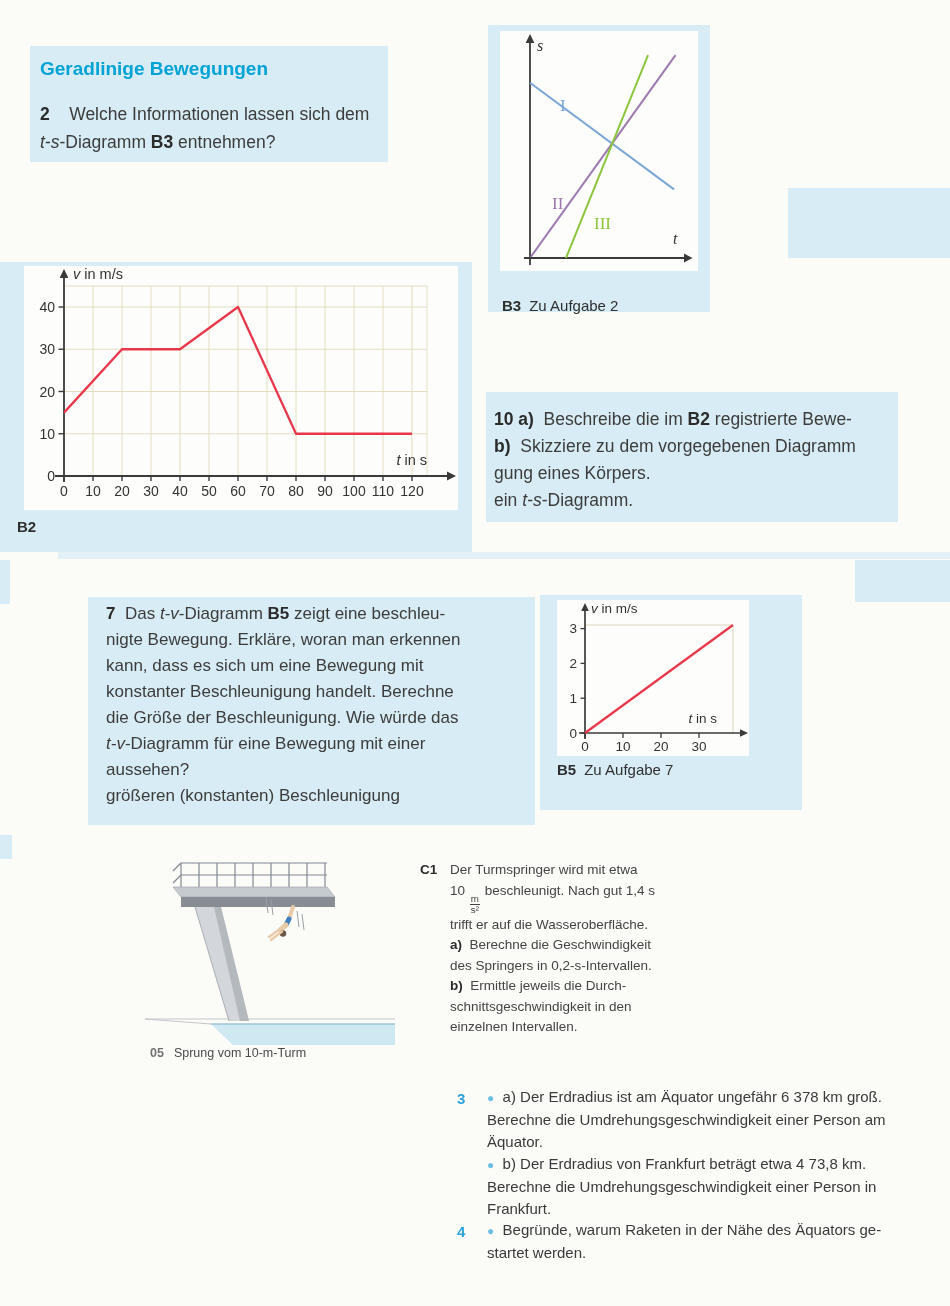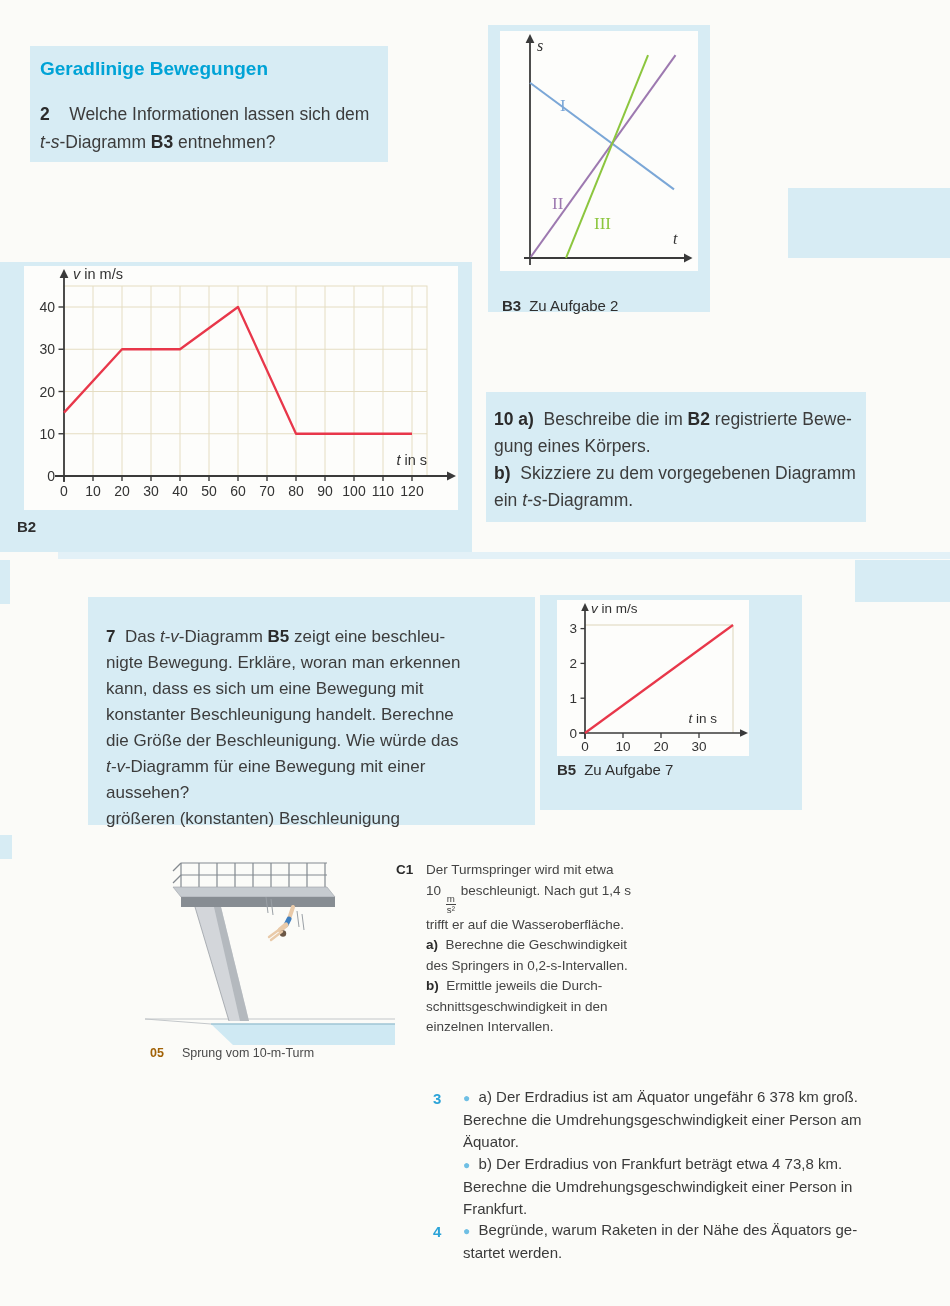--- a/index.html
+++ b/index.html
@@ -9,32 +9,32 @@
   .blue-lite{position:absolute;background:#e3f1f7;}
   .whitebox{position:absolute;background:#fdfdfb;}
   .b{font-weight:bold;color:#2b2b2b;}
   .i{font-style:italic;}
   .tl{white-space:pre-wrap;}
   h1.page-heading{margin:0;font-size:19px;line-height:24px;color:#00a3d6;font-weight:bold;}
   .ex-text{font-size:17.5px;line-height:28px;}
   .ex7-text{font-size:17px;line-height:26px;}
   .fig-caption{position:absolute;font-size:15px;color:#2f2f2f;}
   .fig-caption .lab{font-weight:bold;margin-right:8px;}
-  .marginal{position:absolute;display:flex;align-items:flex-start;}
+  .marginal{position:absolute;display:flex;align-items:flex-start;margin-left:24px;}
   .marginal .mnum{width:30px;flex:0 0 30px;font-weight:bold;color:#2ba3d8;}
   .marginal .mbody{flex:1;}
   #exercise-3 .mbody,#exercise-4 .mbody{font-size:15px;line-height:22px;color:#3a3a3a;}
   #exercise-3 .mnum,#exercise-4 .mnum{font-size:15px;line-height:25.5px;}
   #c1-block .mnum{color:#2b2b2b;font-size:13.5px;line-height:20.5px;}
   #c1-block .mbody{font-size:13.5px;line-height:20.5px;color:#444;}
   .frac{display:inline-flex;flex-direction:column;align-items:center;vertical-align:-7px;
         font-size:0.72em;line-height:1.05;margin:0 1px;}
   .frac .num{border-bottom:1px solid #444;padding:0 1px;}
   .fig05-caption{position:absolute;font-size:12.5px;color:#4a4a4a;}
-  .fig05-caption .num{color:#a16207;font-weight:bold;margin-right:18px;}
+  .fig05-caption .num{color:#737373;font-weight:bold;margin-right:10px;}
   svg text{font-family:"Liberation Sans",sans-serif;}
   svg text.serif{font-family:"Liberation Serif",serif;}
 </style>
 </head>
 <body>
 
 <div id="page">
 
   <div class="blue-lite" style="left:58px;top:552px;width:892px;height:7px;"></div>
   <div class="blue" style="left:855px;top:560px;width:95px;height:42px;"></div>
@@ -135,30 +135,30 @@
           <polyline points="37,146.625 95,83.25000000000001 153,83.25000000000001 211,41 269,167.75 385,167.75" fill="none" stroke="#e8374a" stroke-width="2.3" stroke-linejoin="round"></polyline>
           <text x="46" y="13" text-anchor="start" font-size="14.5" fill="#333"><tspan font-style="italic">v</tspan><tspan> in m/s</tspan></text>
           <text x="400" y="199" text-anchor="end" font-size="14.5" fill="#333"><tspan font-style="italic">t</tspan><tspan> in s</tspan></text>
         </svg>
     </div>
     <div class="fig-caption" style="left:17px;top:256px;">
       <span class="lab">B2</span>
     </div>
   </div>
 
-  <div class="blue" style="left:486px;top:392px;width:380px;height:130px;padding:14px 0 0 8px;box-sizing:border-box;">
+  <div class="blue" style="left:486px;top:392px;width:412px;height:130px;padding:14px 0 0 8px;box-sizing:border-box;">
     <div class="ex-text" style="line-height:27px;">
         <div class="tl"><span class="b">10 a)</span><span>  Beschreibe die im </span><span class="b">B2</span><span> registrierte Bewe-</span></div>
+        <div class="tl"><span class="b">b)</span><span>  Skizziere zu dem vorgegebenen Diagramm</span></div>
         <div class="tl"><span>gung eines Körpers.</span></div>
-        <div class="tl"><span class="b">b)</span><span>  Skizziere zu dem vorgegebenen Diagramm</span></div>
         <div class="tl"><span>ein </span><span class="i">t-s</span><span>-Diagramm.</span></div>
       </div>
   </div>
 
-  <div class="blue" style="left:88px;top:597px;width:447px;height:228px;padding:27px 0 0 18px;box-sizing:border-box;">
+  <div class="blue" style="left:88px;top:597px;width:447px;height:228px;padding:4px 0 0 18px;box-sizing:border-box;">
     <div class="ex7-text">
         <div class="tl"><span class="b">7</span><span>  Das </span><span class="i">t-v</span><span>-Diagramm </span><span class="b">B5</span><span> zeigt eine beschleu-</span></div>
         <div class="tl"><span>nigte Bewegung. Erkläre, woran man erkennen</span></div>
         <div class="tl"><span>kann, dass es sich um eine Bewegung mit</span></div>
         <div class="tl"><span>konstanter Beschleunigung handelt. Berechne</span></div>
         <div class="tl"><span>die Größe der Beschleunigung. Wie würde das</span></div>
         <div class="tl"><span class="i">t-v</span><span>-Diagramm für eine Bewegung mit einer</span></div>
         <div class="tl"><span>aussehen?</span></div>
         <div class="tl"><span>größeren (konstanten) Beschleunigung</span></div>
       </div>

